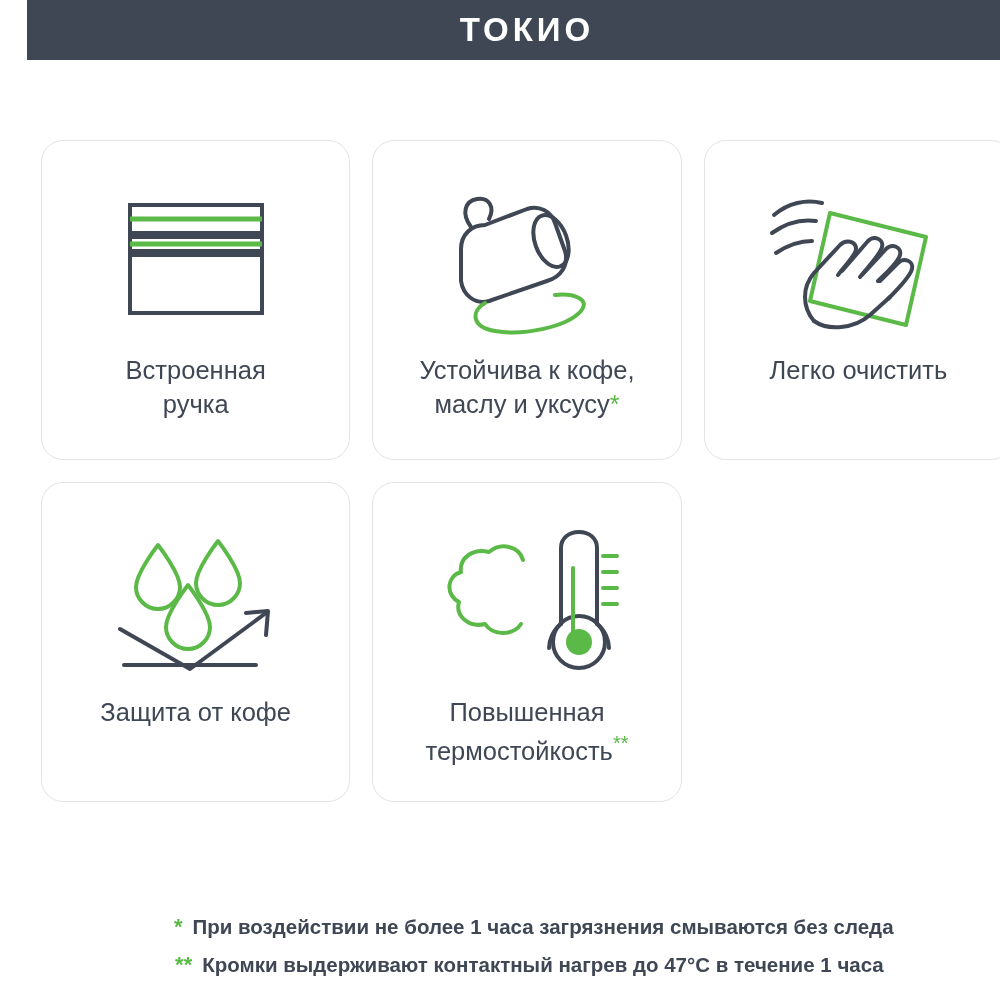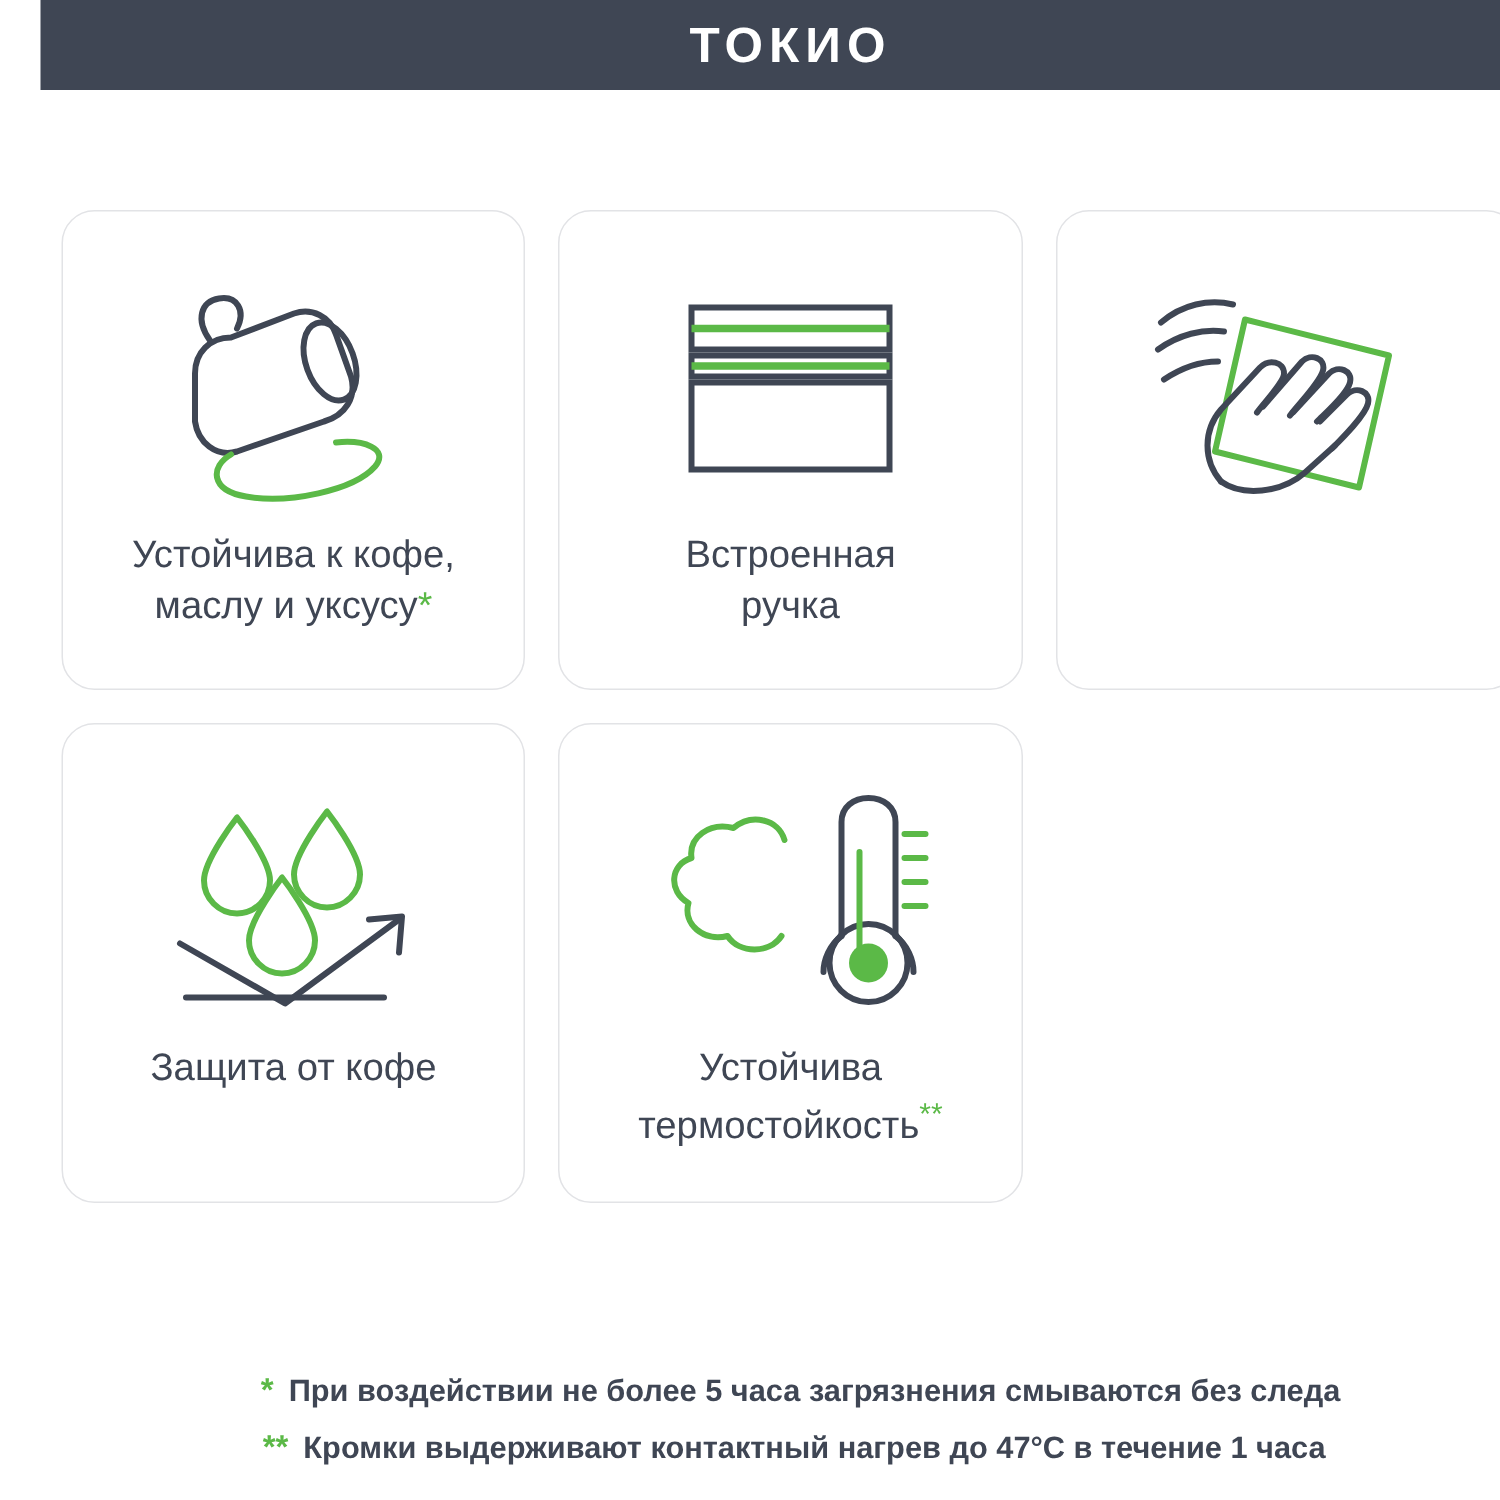--- a/index.html
+++ b/index.html
@@ -112,70 +112,73 @@
 <div class="page">
 
   <div class="header">
     <div class="header-title">ТОКИО</div>
   </div>
 
   <div class="grid">
 
     <div class="card">
       <div class="card-icon">
-        <svg width="200" height="170" viewBox="0 0 200 170">
-          <g fill="none" stroke="#3f4654" stroke-width="4" stroke-linecap="round" stroke-linejoin="round">
-            <path d="M34 100 L34 74 C34 60 44 50 58 50 L100 34 C112 30 124 36 128 48 L138 76 C142 90 134 102 120 106 L62 126 C48 130 36 120 34 106 Z"></path>
-            <ellipse cx="124" cy="66" rx="16" ry="27" transform="rotate(-20 124 66)"></ellipse>
-            <path d="M44 52 C34 38 38 26 50 24 C62 22 68 32 62 44"></path>
-          </g>
-          <path d="M58 128 C44 136 44 152 68 156 C96 161 140 152 154 136 C164 124 146 118 128 120" fill="none" stroke="#5bb947" stroke-width="4" stroke-linecap="round"></path>
-        </svg>
-      </div>
-      <div class="card-label">
-        <span>Устойчива к кофе,</span><br>
-        <span>маслу и уксусу</span><span class="star">*</span>
-      </div>
-    </div>
-
-    <div class="card">
-      <div class="card-icon">
         <svg width="180" height="170" viewBox="0 0 180 170">
           <rect x="24" y="30" width="132" height="28" fill="none" stroke="#3f4654" stroke-width="4"></rect>
           <line x1="24" y1="44" x2="156" y2="44" stroke="#5bb947" stroke-width="5"></line>
           <rect x="24" y="62" width="132" height="14" fill="none" stroke="#3f4654" stroke-width="4"></rect>
           <line x1="24" y1="69" x2="156" y2="69" stroke="#5bb947" stroke-width="5"></line>
           <rect x="24" y="80" width="132" height="58" fill="none" stroke="#3f4654" stroke-width="4"></rect>
         </svg>
       </div>
       <div class="card-label">
         <span>Встроенная</span><br>
         <span>ручка</span>
       </div>
     </div>
 
+    <div class="card">
+      <div class="card-icon">
+        <svg width="200" height="170" viewBox="0 0 200 170">
+          <g fill="none" stroke="#3f4654" stroke-width="4" stroke-linecap="round" stroke-linejoin="round">
+            <path d="M34 100 L34 74 C34 60 44 50 58 50 L100 34 C112 30 124 36 128 48 L138 76 C142 90 134 102 120 106 L62 126 C48 130 36 120 34 106 Z"></path>
+            <ellipse cx="124" cy="66" rx="16" ry="27" transform="rotate(-20 124 66)"></ellipse>
+            <path d="M44 52 C34 38 38 26 50 24 C62 22 68 32 62 44"></path>
+          </g>
+          <path d="M58 128 C44 136 44 152 68 156 C96 161 140 152 154 136 C164 124 146 118 128 120" fill="none" stroke="#5bb947" stroke-width="4" stroke-linecap="round"></path>
+        </svg>
+      </div>
+      <div class="card-label">
+        <span>Устойчива к кофе,</span><br>
+        <span>маслу и уксусу</span><span class="star">*</span>
+      </div>
+    </div>
+
 
     <div class="card">
       <div class="card-icon">
         <svg width="200" height="170" viewBox="0 0 200 170">
           <path d="M72 38 L168 62 L148 150 L52 126 Z" fill="none" stroke="#5bb947" stroke-width="4" stroke-linejoin="round"></path>
           <g fill="none" stroke="#3f4654" stroke-width="4" stroke-linecap="round">
             <path d="M16 40 C30 28 48 24 64 28"></path>
             <path d="M14 58 C28 48 44 44 58 46"></path>
             <path d="M18 78 C30 70 42 66 54 66"></path>
           </g>
           <g fill="none" stroke="#3f4654" stroke-width="4" stroke-linecap="round" stroke-linejoin="round">
             <path d="M56 146 C44 132 44 112 56 98 L82 70 C88 64 98 66 98 74 C98 80 84 94 80 100"></path>
             <path d="M84 96 L110 66 C116 60 126 64 124 72 C122 80 108 94 102 102"></path>
             <path d="M104 100 L128 74 C134 68 144 72 142 80 C140 88 126 100 120 106"></path>
             <path d="M122 106 L140 88 C146 82 156 86 154 94 C152 102 138 116 130 124"></path>
             <path d="M56 146 C70 156 96 154 112 140 L132 122"></path>
           </g>
         </svg>
       </div>
+      <div class="card-label">
+        <span>Легко очистить</span>
+      </div>
     </div>
 
     <div class="card">
       <div class="card-icon">
         <svg width="200" height="170" viewBox="0 0 200 170">
           <g fill="none" stroke="#5bb947" stroke-width="4" stroke-linejoin="round">
             <path d="M62 28 C62 28 40 56 40 70 C40 82 50 92 62 92 C74 92 84 82 84 70 C84 56 62 28 62 28 Z"></path>
             <path d="M122 24 C122 24 100 52 100 66 C100 78 110 88 122 88 C134 88 144 78 144 66 C144 52 122 24 122 24 Z"></path>
             <path d="M92 68 C92 68 70 96 70 110 C70 122 80 132 92 132 C104 132 114 122 114 110 C114 96 92 68 92 68 Z"></path>
           </g>
@@ -205,31 +208,31 @@
             <line x1="146" y1="120" x2="146" y2="54"></line>
             <line x1="176" y1="42" x2="190" y2="42"></line>
             <line x1="176" y1="58" x2="190" y2="58"></line>
             <line x1="176" y1="74" x2="190" y2="74"></line>
             <line x1="176" y1="90" x2="190" y2="90"></line>
           </g>
           <circle cx="152" cy="128" r="13" fill="#5bb947"></circle>
         </svg>
       </div>
       <div class="card-label">
-        <span>Устойчива</span><br>
+        <span>Повышенная</span><br>
         <span>термостойкость</span><span class="star-sm">**</span>
       </div>
     </div>
 
   </div>
 
   <div class="footnotes">
     <div class="footnote">
       <span class="marker">*</span>
-      <span>При воздействии не более 5 часа загрязнения смываются без следа</span>
+      <span>При воздействии не более 1 часа загрязнения смываются без следа</span>
     </div>
     <div class="footnote">
       <span class="marker">**</span>
       <span>Кромки выдерживают контактный нагрев до 47°C в течение 1 часа</span>
     </div>
   </div>
 
 </div>
 
 </body></html>

